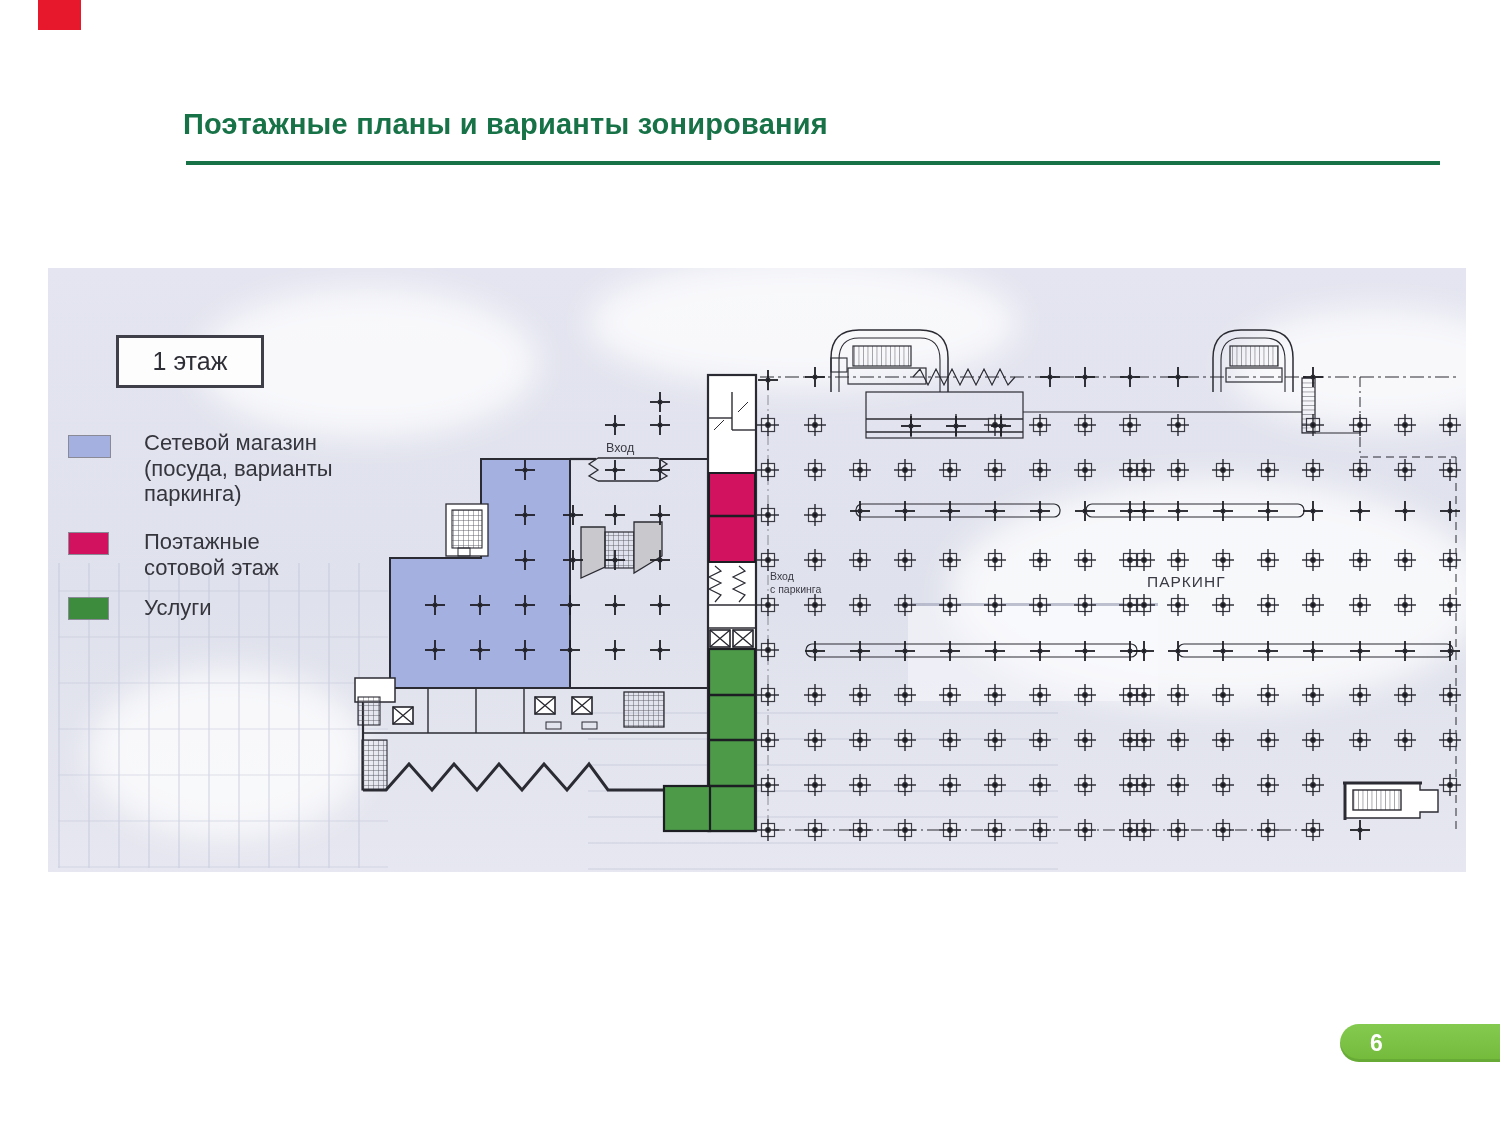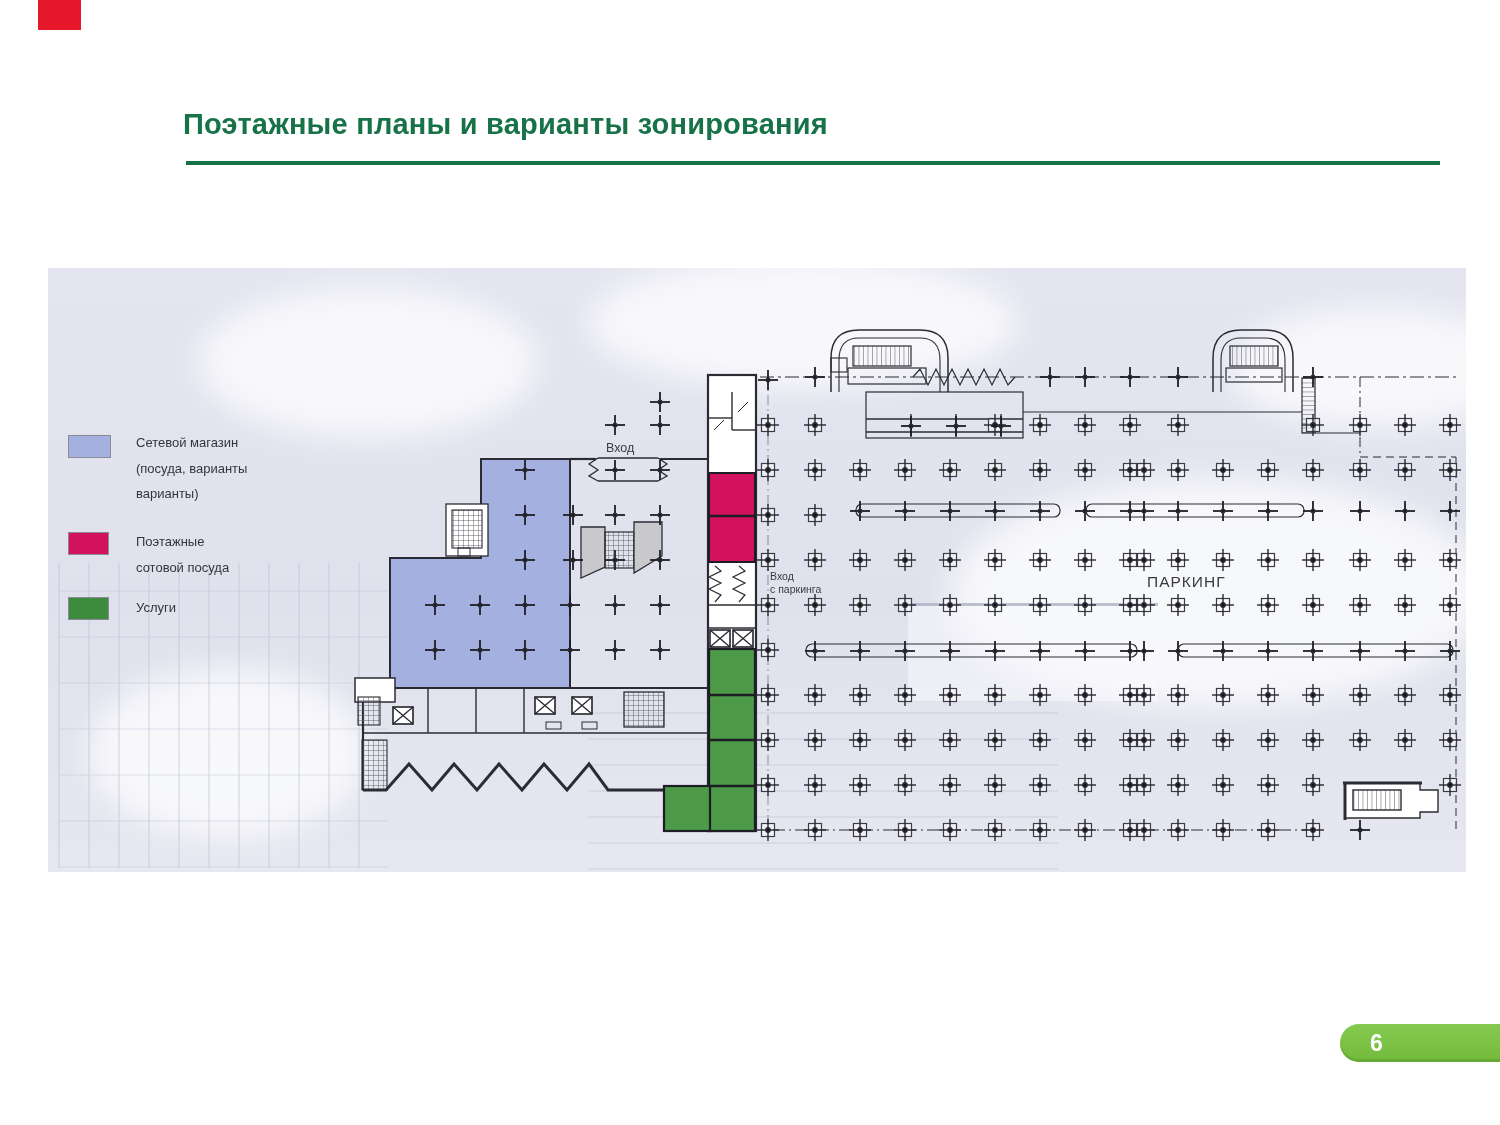--- a/index.html
+++ b/index.html
@@ -15,21 +15,21 @@
   .cloud{position:absolute;background:rgba(255,255,255,.75);border-radius:50%;filter:blur(16px);}
   .bldg-v{background:repeating-linear-gradient(90deg,rgba(188,192,212,.55) 0 2px,rgba(255,255,255,0) 2px 30px),
           repeating-linear-gradient(0deg,rgba(188,192,212,.35) 0 2px,rgba(255,255,255,0) 2px 46px);opacity:.65;}
   .bldg-h{background:repeating-linear-gradient(0deg,rgba(180,184,205,.5) 0 2px,rgba(255,255,255,0) 2px 26px);opacity:.5;}
   .bldg-roof{background:rgba(250,250,253,.55);border-top:3px solid rgba(140,145,170,.55);}
   .plan-svg{position:absolute;left:0;top:0;}
   .floor-box{position:absolute;left:68px;top:67px;width:142px;height:47px;background:#fdfdfe;
              border:3px solid #3f3f49;display:flex;align-items:center;justify-content:center;
              font-size:25px;color:#2e2e36;}
   .lg-sw{position:absolute;border:1px solid #8a8a96;}
-  .lg-txt{position:absolute;left:88px;font-size:13px;line-height:25.5px;color:#35353d;}
+  .lg-txt{position:absolute;left:96px;font-size:22px;line-height:25.5px;color:#35353d;}
   .page-badge{position:absolute;left:1332px;top:1024px;width:168px;height:38px;
               background:linear-gradient(180deg,#84ca50,#73ba3b);border-radius:19px 0 0 19px;
               box-shadow:inset 0 -3px 0 rgba(80,140,40,.35);display:flex;align-items:center;}
   .page-badge span{margin-left:30px;color:#fff;font-size:23px;font-weight:bold;}
 </style>
 </head>
 <body>
 
 <div class="slide">
 
@@ -386,32 +386,33 @@
       </g>
 
       <g fill="#3a3a44" stroke="none" font-family="Liberation Sans, sans-serif">
         <text x="598" y="452" font-size="12.5">Вход</text>
         <text x="762" y="580" font-size="10.5">Вход</text>
         <text x="762" y="593" font-size="10.5">с паркинга</text>
         <text x="1139" y="587" font-size="15.5" letter-spacing="1">ПАРКИНГ</text>
       </g>
     </svg>
 
+    <div class="floor-box">1 этаж</div>
 
     <div>
       <div class="lg-sw" style="left: 20px; top: 167px; width: 41px; height: 21px; background: rgb(164, 176, 223);"></div>
       <div class="lg-txt" style="top:162px;">
         <div>Сетевой магазин</div>
         <div>(посуда, варианты</div>
-        <div>варианты)</div>
+        <div>паркинга)</div>
       </div>
       <div class="lg-sw" style="left: 20px; top: 264px; width: 39px; height: 21px; background: rgb(210, 17, 95);"></div>
       <div class="lg-txt" style="top:261px;">
         <div>Поэтажные</div>
-        <div>сотовой посуда</div>
+        <div>сотовой этаж</div>
       </div>
       <div class="lg-sw" style="left: 20px; top: 329px; width: 39px; height: 21px; background: rgb(61, 139, 61);"></div>
       <div class="lg-txt" style="top:327px;">
         <div>Услуги</div>
       </div>
     </div>
   </div>
 
   <div class="page-badge">
     <span>6</span>

